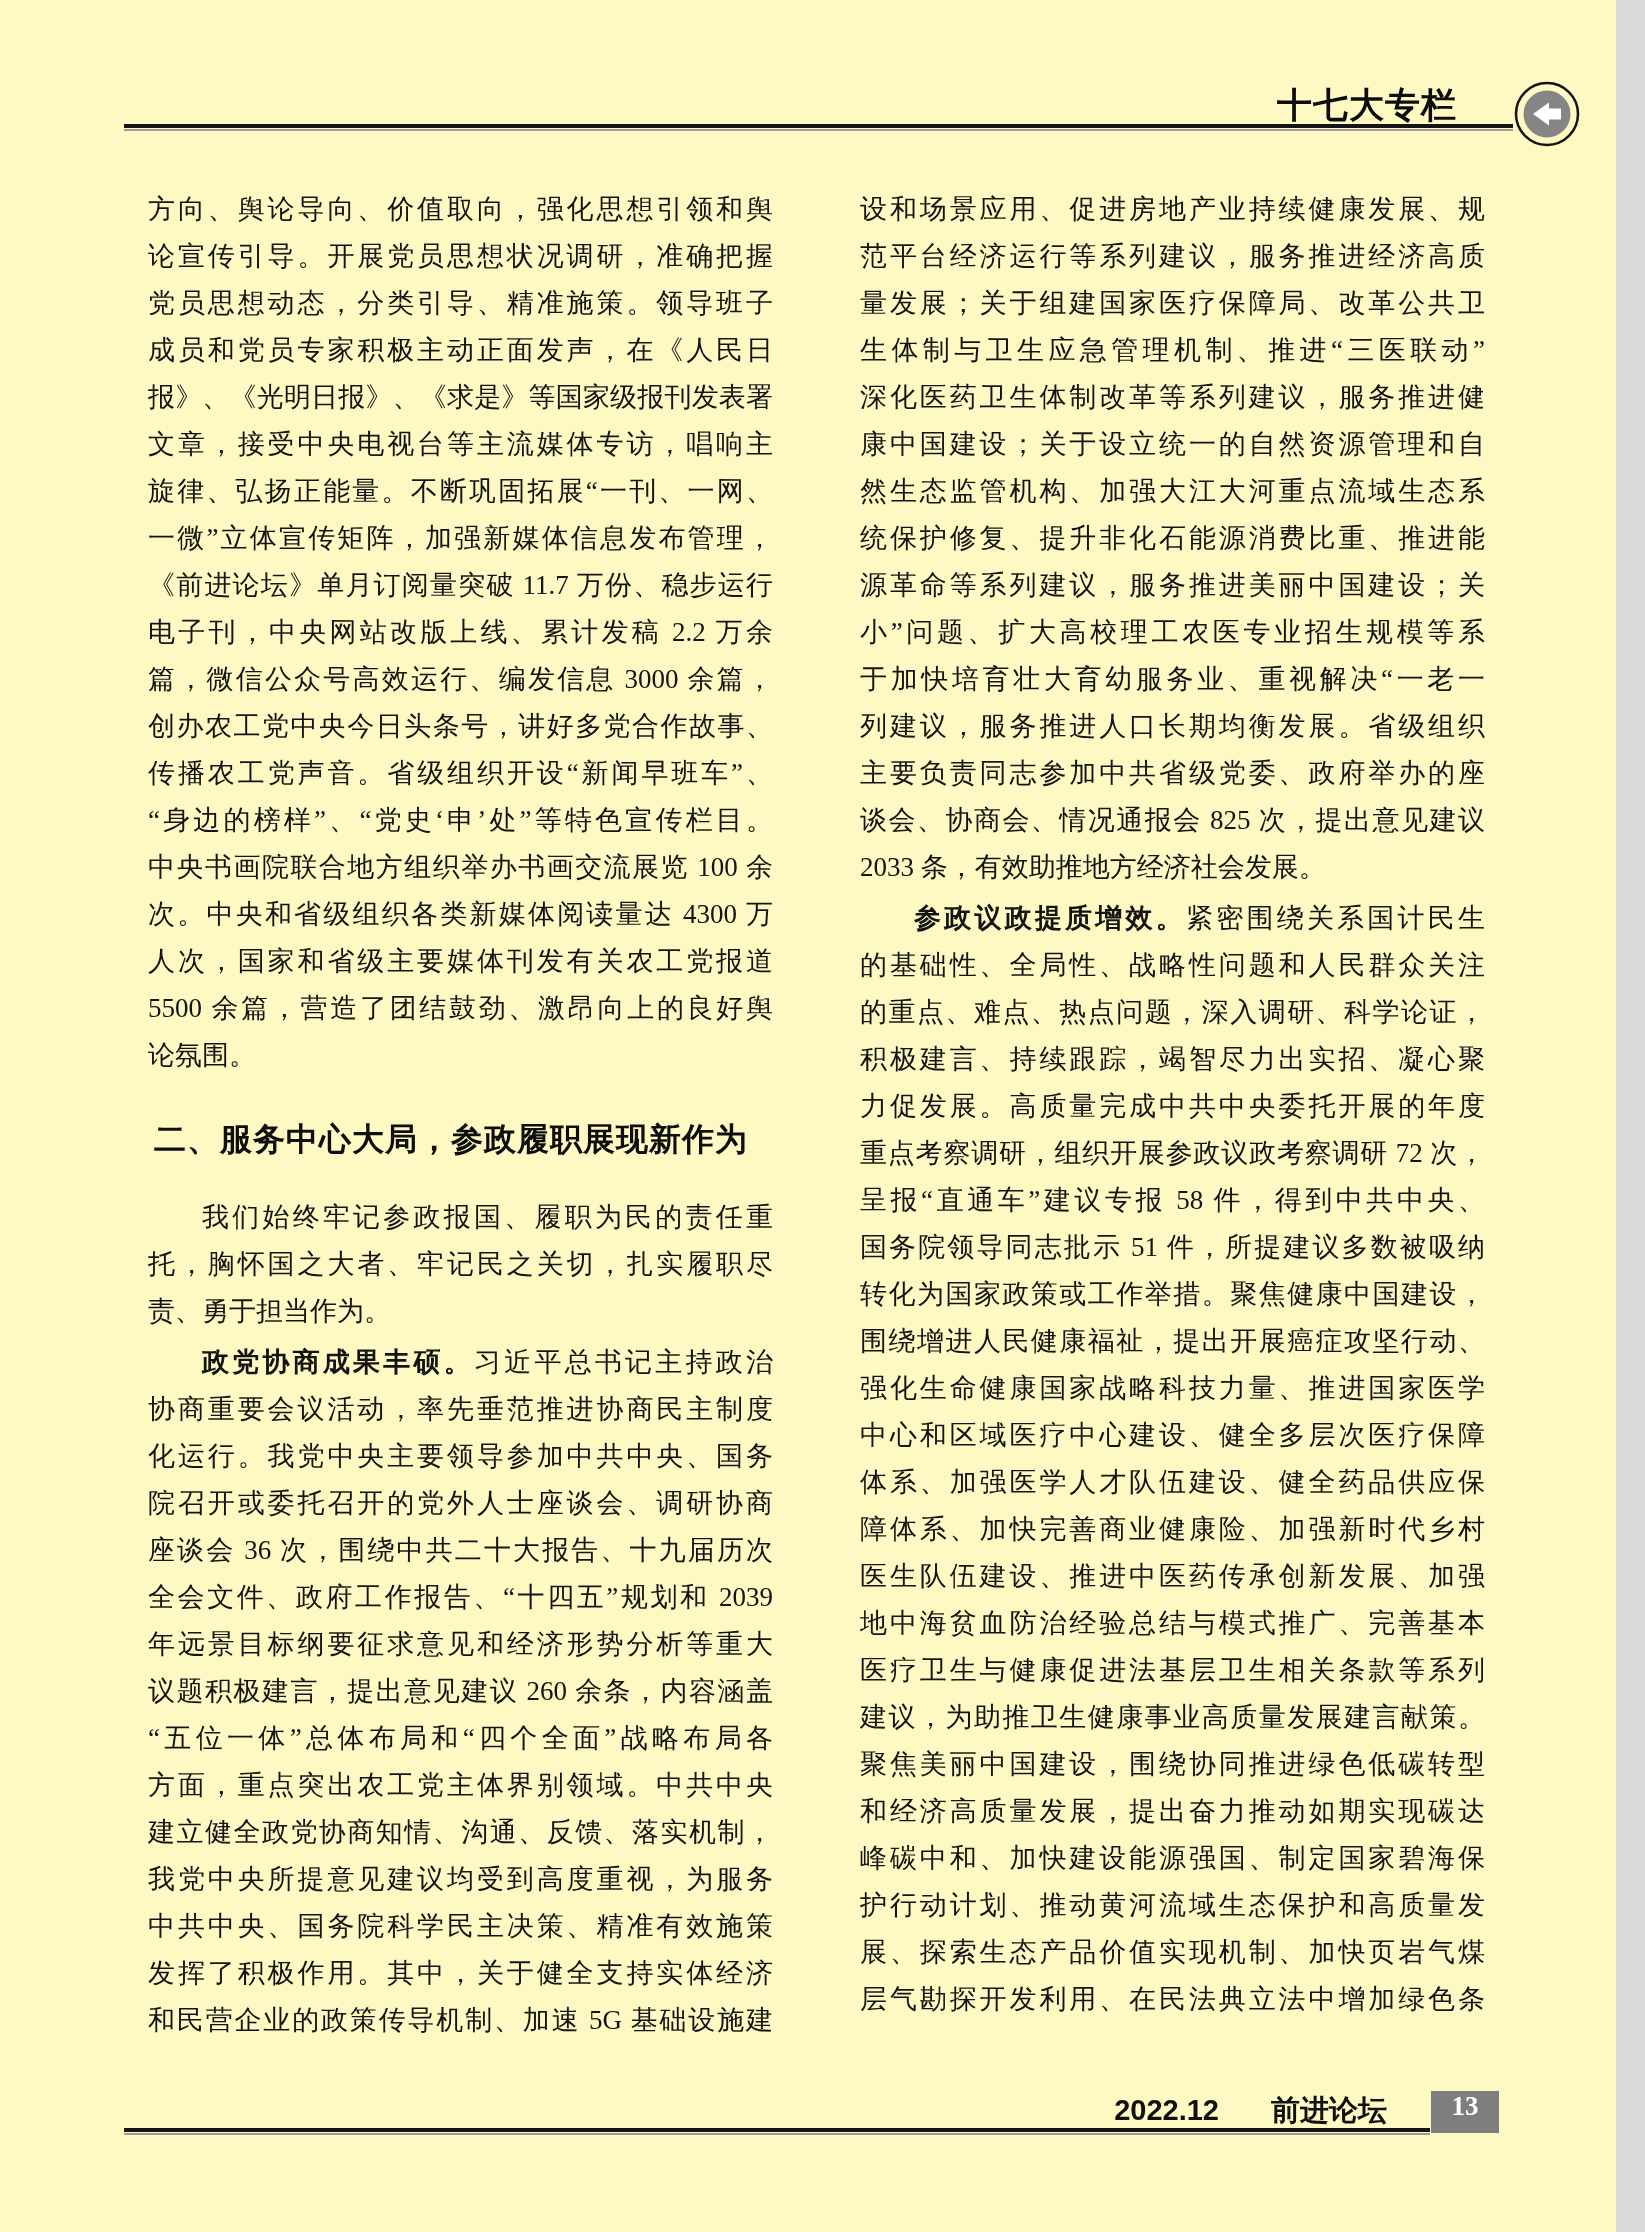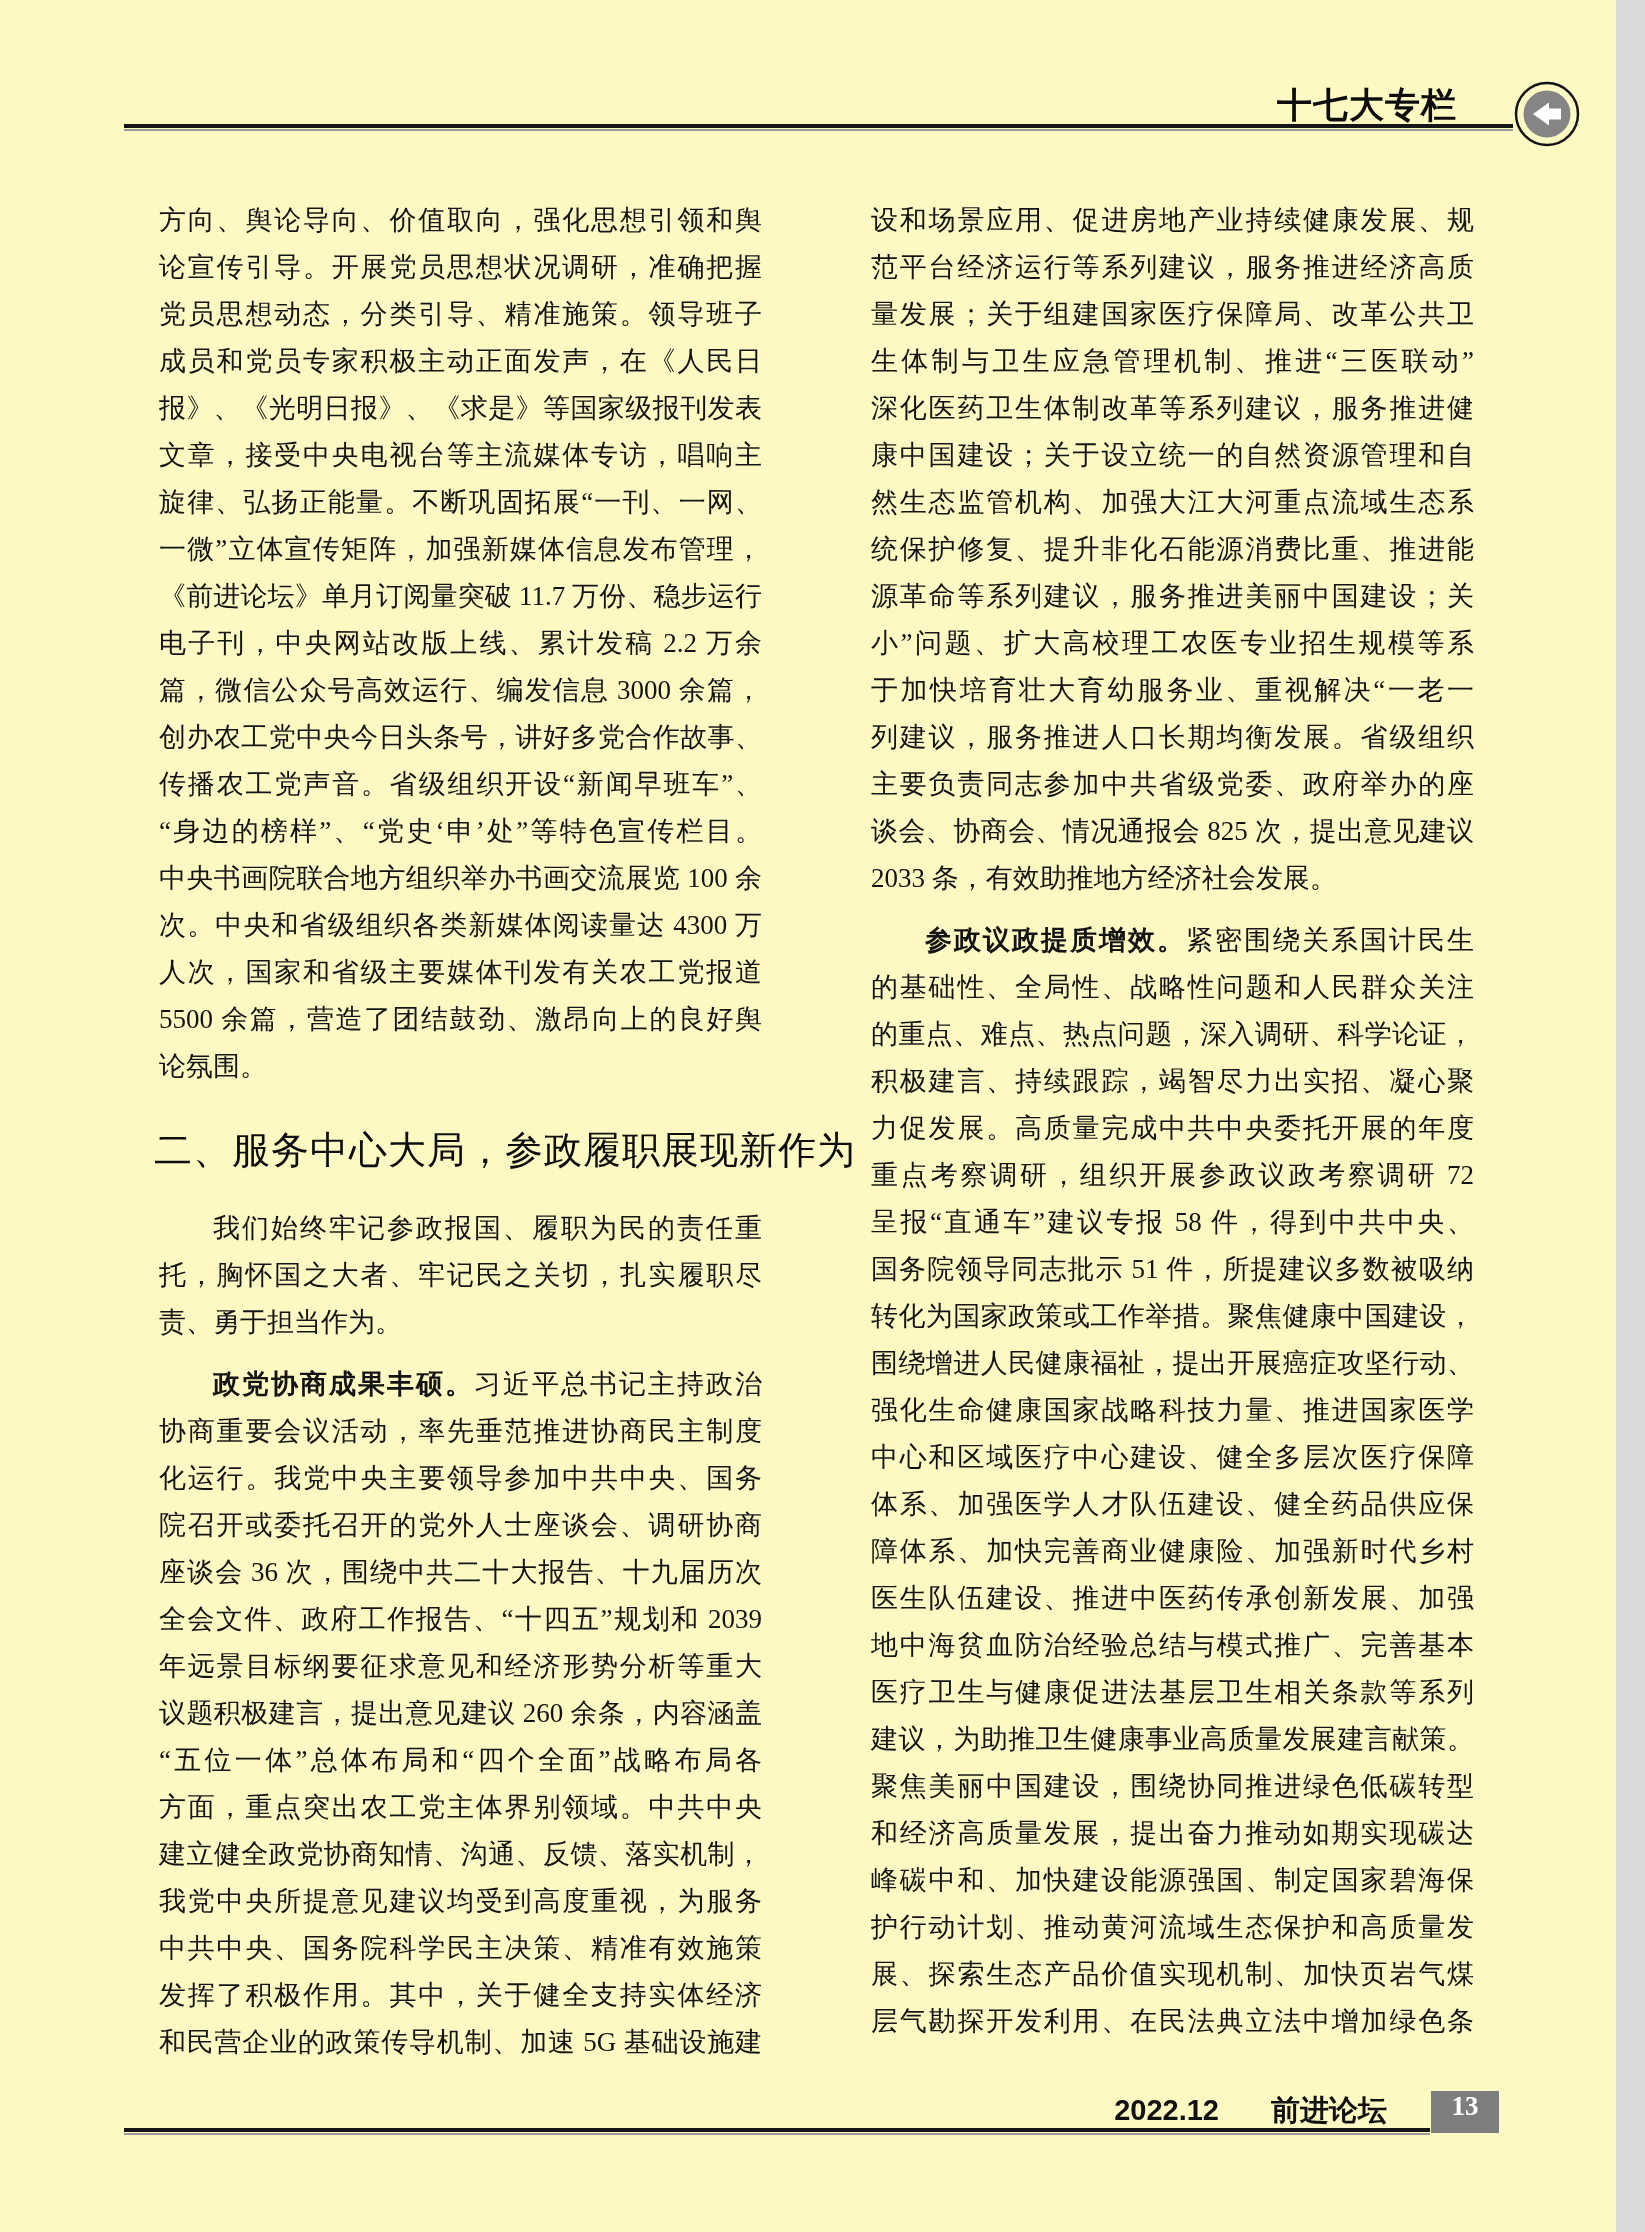--- a/index.html
+++ b/index.html
@@ -20,30 +20,30 @@
   .rule-top{top:124px;width:1389px;}
   .rule-bottom{top:2128px;width:1306px;}
   
   .col{
     position:absolute;top:182px;width:633px;
     font-size:27px;line-height:47px;text-align:justify;
     text-spacing-trim:trim-all;
   }
   .col-left{left:144px;}
   .col-right{left:856px;}
-  .paragraph{margin:15px;}
+  .paragraph{margin:4px;}
   .line{
     height:47px;overflow:hidden;
     text-align:justify;text-align-last:justify;-moz-text-align-last:justify;
   }
   .line.end{text-align-last:left;-moz-text-align-last:left;}
   .line.indent{text-indent:54px;}
   b.lead{font-weight:bold;}
   .section-heading{
-    font-weight:normal;font-size:38px;line-height:48px;height:48px;
+    font-weight:bold;font-size:32px;line-height:48px;height:48px;
     margin:36px 0 31px 0;padding-left:10px;letter-spacing:1px;white-space:nowrap;
     color:#0e0e0e;
   }
   
   .footer-text{
     position:absolute;top:2091px;right:229px;
     font-family:"Liberation Sans","DejaVu Sans",sans-serif;
     font-size:29px;font-weight:bold;color:#111;white-space:nowrap;
   }
   .footer-text .issue{margin-right:52px;}

